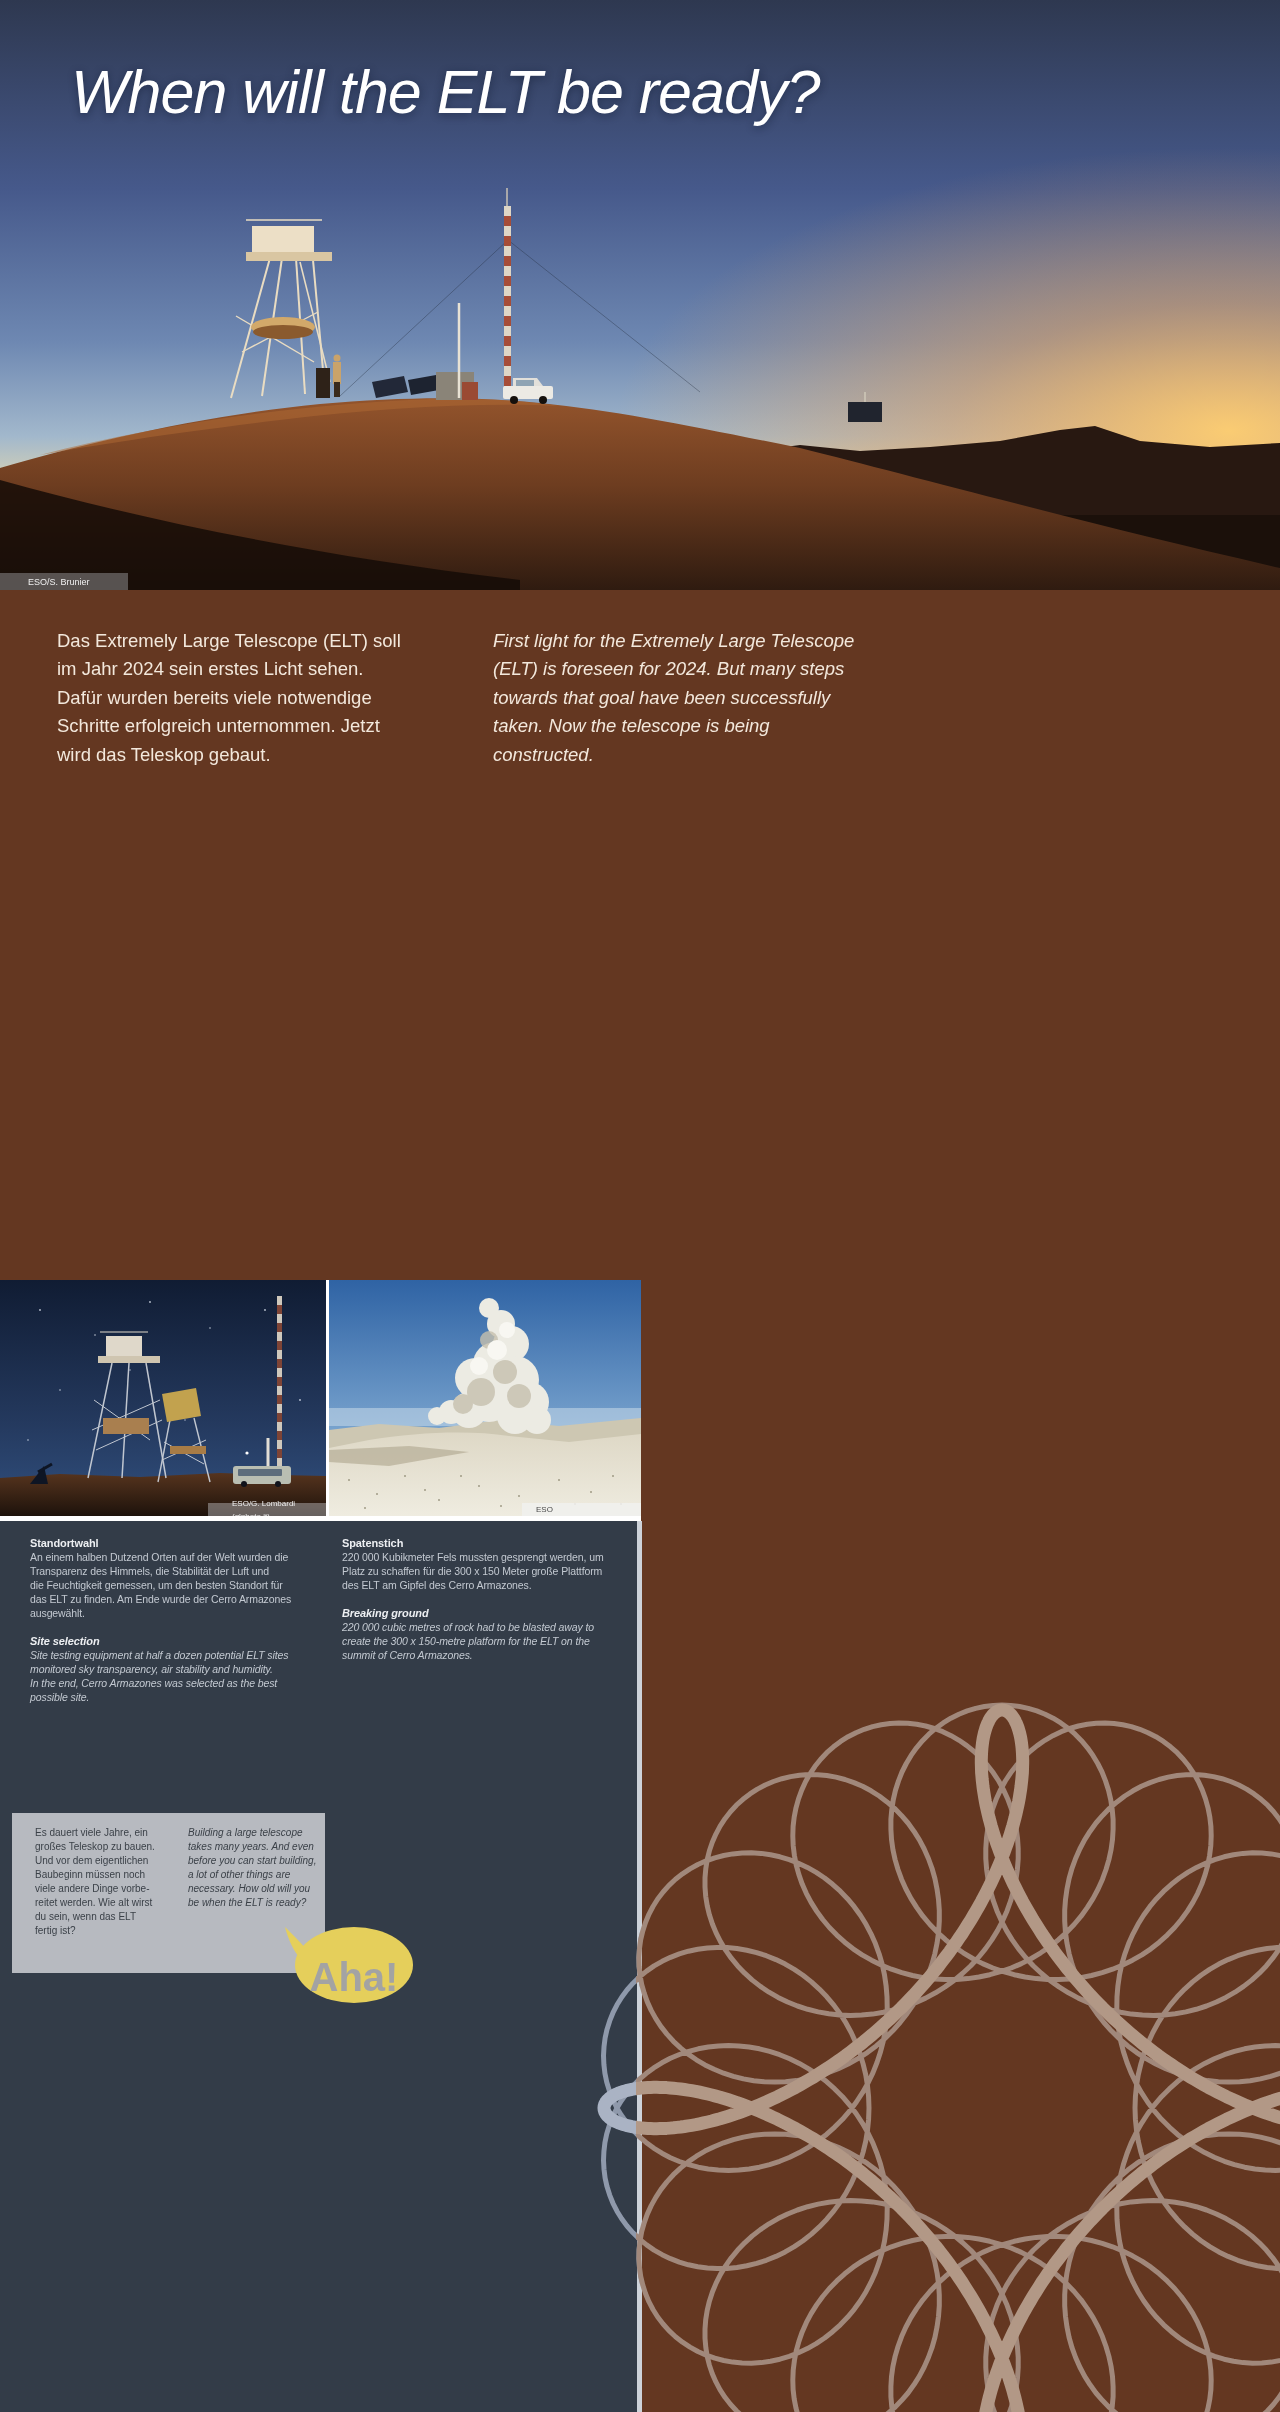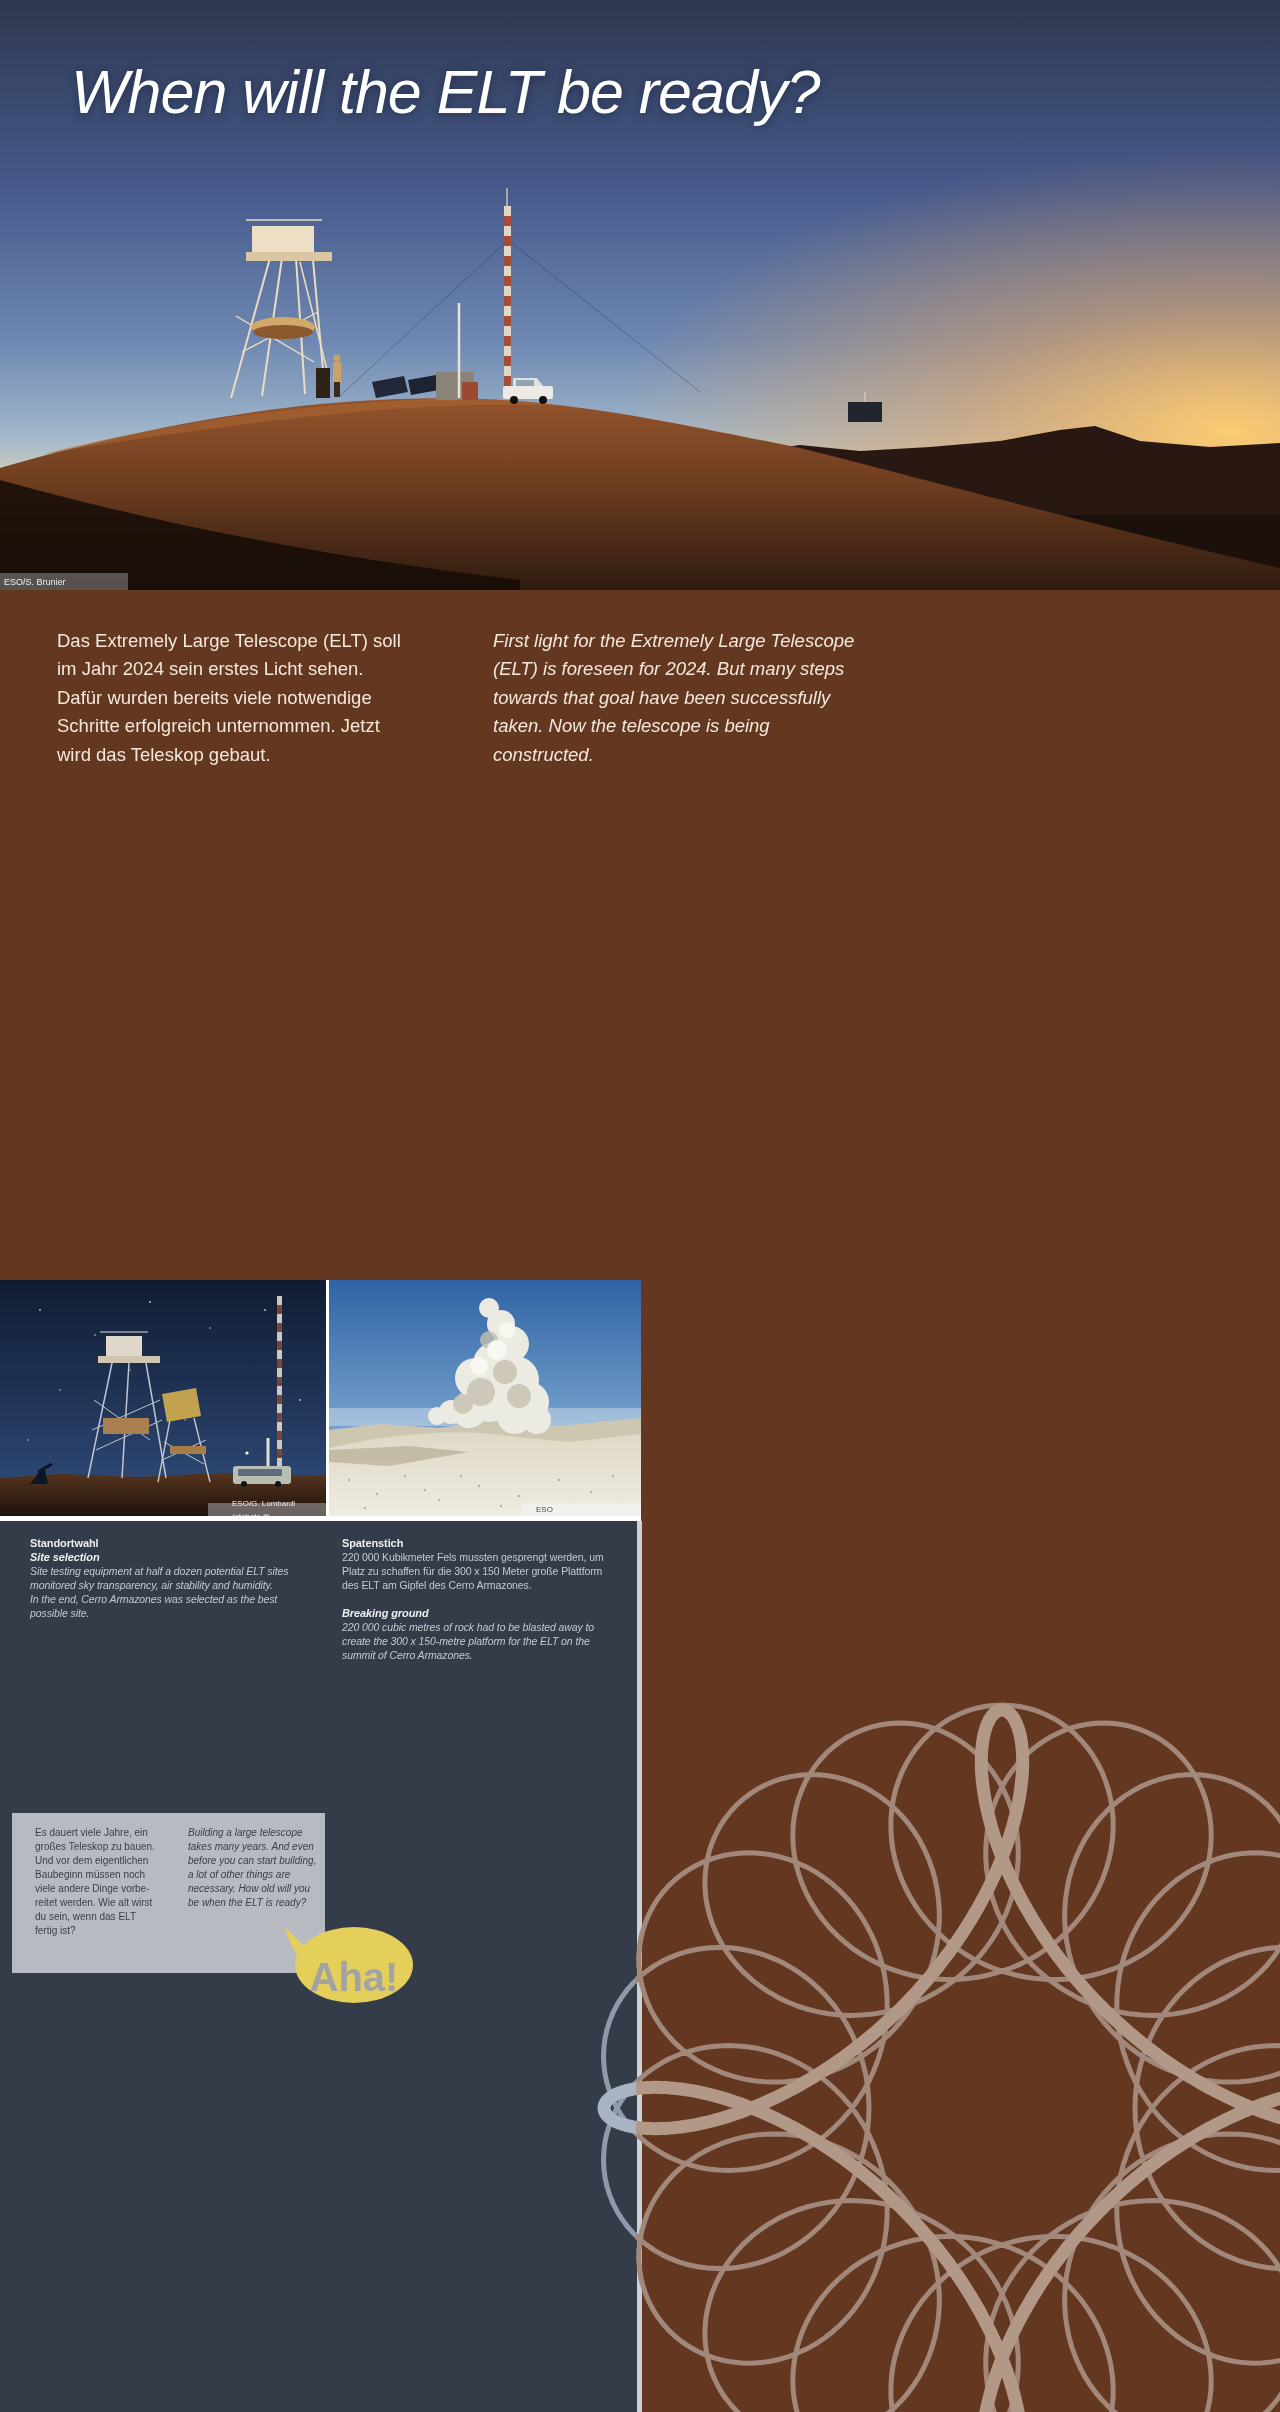--- a/index.html
+++ b/index.html
@@ -8,21 +8,21 @@
           font-family:"Liberation Sans","DejaVu Sans",sans-serif;}
   
   .hero{position:absolute;left:0;top:0;width:1280px;height:590px;}
   .hero svg{position:absolute;left:0;top:0;}
   .hero-title{position:absolute;left:71px;top:52px;color:#ffffff;
               text-shadow:0 2px 9px rgba(10,20,40,.45);}
   .hero-title h1,.hero-title h2{margin:0;font-weight:400;font-size:61px;line-height:80px;letter-spacing:-1px;}
   .hero-title h2{font-style:italic;}
   .credit-bar{position:absolute;font-size:9px;color:#f0f0f0;background:rgba(190,195,200,.38);
               display:flex;align-items:center;}
-  .hero-credit{left:0;top:573px;width:128px;height:17px;padding-left:4px;}
+  .hero-credit{left:0;top:573px;width:128px;height:17px;padding-left:28px;}
   
   .intro p{position:absolute;top:627px;margin:0;font-size:18.5px;line-height:28.4px;
            color:#f3e8dc;white-space:pre-line;}
   .intro-de{left:57px;width:430px;}
   .intro-en{left:493px;width:440px;font-style:italic;}
   
   .photo-row{position:absolute;left:0;top:1280px;width:641px;height:241px;background:#ffffff;}
   .photo{position:absolute;top:0;height:236px;overflow:hidden;}
   .photo-night{left:0;width:326px;}
   .photo-blast{left:329px;width:364px;}
@@ -271,20 +271,25 @@
             <circle cx="132" cy="196" r="1"></circle>
         </g>
       </svg>
       <figcaption class="credit-bar credit-blast">ESO</figcaption>
     </figure>
   </section>
 
   <aside class="info-panel">
     <div class="info-col info-col-site">
       <h3>Standortwahl</h3>
+      <p>An einem halben Dutzend Orten auf der Welt wurden die
+Transparenz des Himmels, die Stabilität der Luft und
+die Feuchtigkeit gemessen, um den besten Standort für
+das ELT zu finden. Am Ende wurde der Cerro Armazones
+ausgewählt.</p>
       <h3 class="it">Site selection</h3>
       <p class="it">Site testing equipment at half a dozen potential ELT sites
 monitored sky transparency, air stability and humidity.
 In the end, Cerro Armazones was selected as the best
 possible site.</p>
     </div>
     <div class="info-col info-col-ground">
       <h3>Spatenstich</h3>
       <p>220 000 Kubikmeter Fels mussten gesprengt werden, um
 Platz zu schaffen für die 300 x 150 Meter große Plattform

